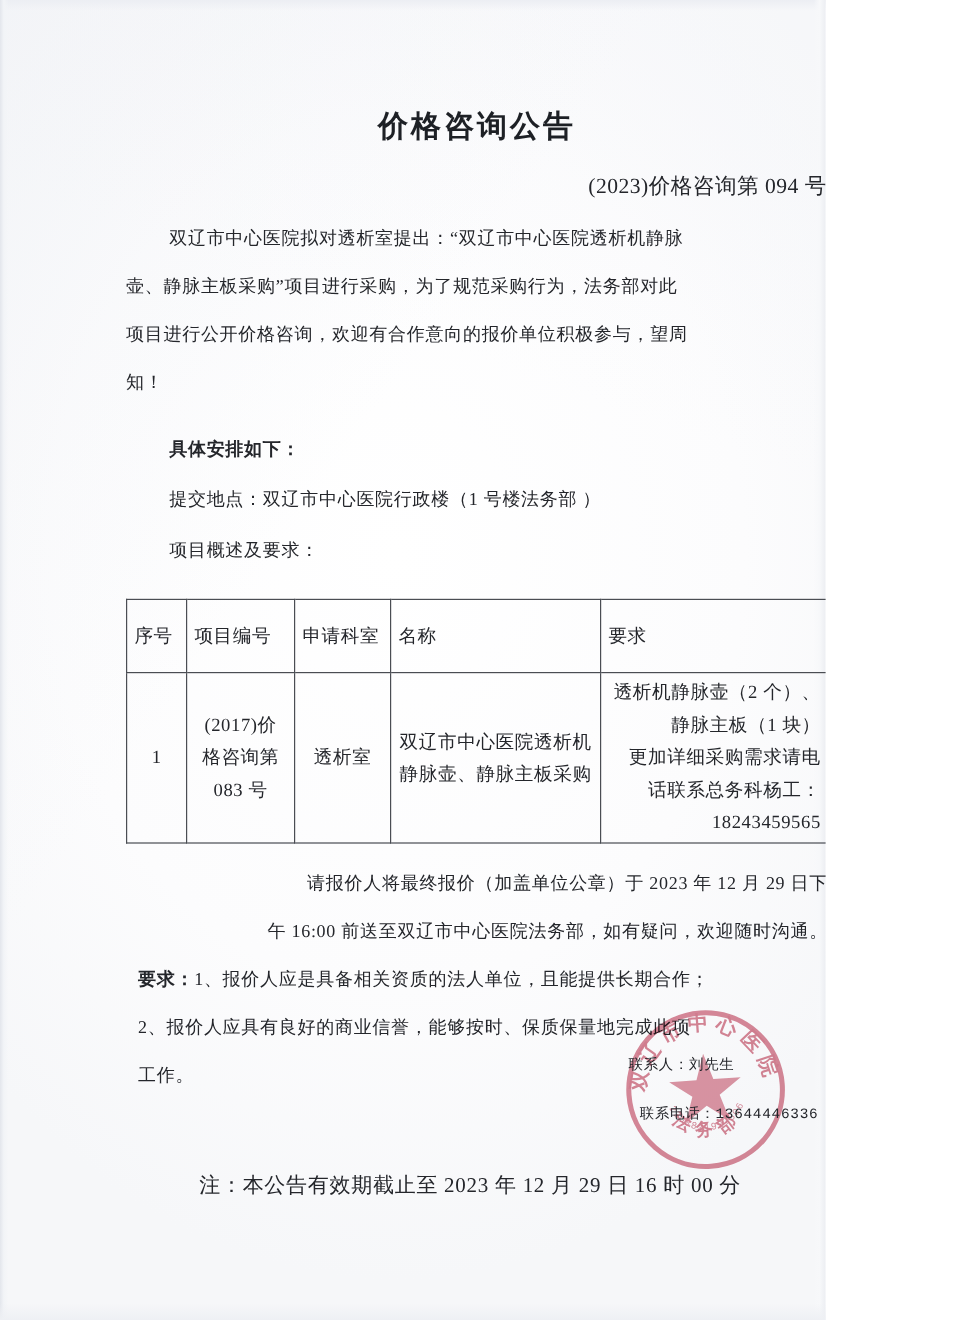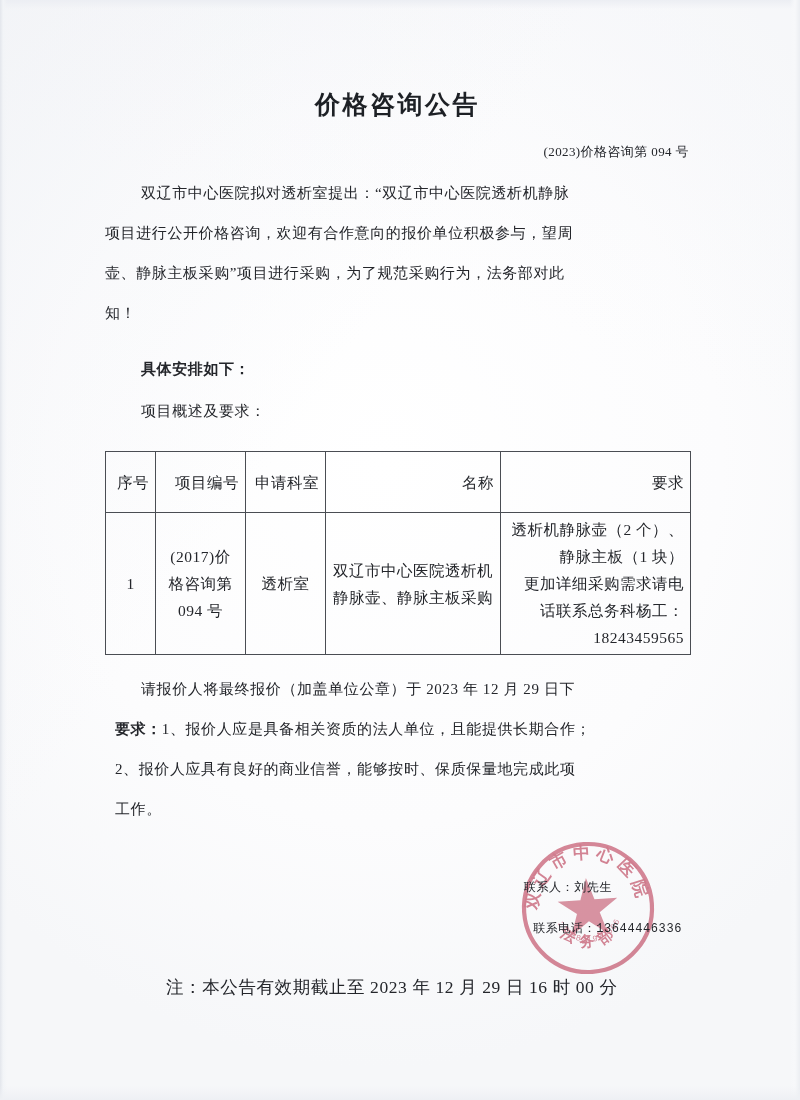--- a/index.html
+++ b/index.html
@@ -2,21 +2,21 @@
 <html><head>
 <meta charset="utf-8">
 <style>
   html, body {
     margin: 0;
     padding: 0;
     background: #ffffff;
   }
   #page {
     position: relative;
-    width: 800px;
+    width: 688px;
     height: 1100px;
     background:
       linear-gradient(125deg, rgba(240,242,246,0.55) 0%, rgba(255,255,255,0) 38%),
       linear-gradient(200deg, rgba(246,247,250,0.5) 0%, rgba(255,255,255,0) 30%),
       radial-gradient(ellipse 70% 55% at 48% 42%, #ffffff 0%, #fcfcfd 60%, #f6f7f9 100%);
     overflow: hidden;
     font-family: "Liberation Serif", "DejaVu Serif", serif;
     color: #24262b;
   }
   
@@ -48,21 +48,21 @@
     text-align: center;
     font-size: 25px;
     font-weight: bold;
     letter-spacing: 2.5px;
     margin-top: 88px;
     color: #1d2025;
   }
 
   #doc-number {
     text-align: right;
-    font-size: 13px;
+    font-size: 18px;
     margin-top: 22px;
     letter-spacing: 0.4px;
     padding-right: 1px;
   }
 
   p.body-line {
     font-size: 15px;
     line-height: 40px;
     margin: 0;
     letter-spacing: 0.6px;
@@ -87,36 +87,36 @@
     border: 1.3px solid #4a4d53;
     font-weight: normal;
     font-size: 15.5px;
     line-height: 27px;
     letter-spacing: 0.5px;
     padding: 3px 6px;
     vertical-align: middle;
   }
   thead th {
     height: 54px;
-    text-align: right;
+    text-align: left;
     font-size: 16px;
   }
   .col-no    { width: 50px; }
   .col-code  { width: 90px; }
   .col-dept  { width: 80px; }
   .col-name  { width: 175px; }
   .col-req   { width: 190px; }
 
   tbody td { height: 118px; }
   .cell-center { text-align: center; }
   .cell-req { vertical-align: middle; text-align: right; padding-left: 10px; }
   .cell-req .rl { display: block; white-space: pre; }
 
   
-  #para-deadline { margin-top: 14px; }
+  #para-deadline { margin-top: 14px; text-align: right; }
   #req-list { margin-top: 0px; margin-left: 10px; }
 
   
   #sign-block {
     position: absolute;
     left: 105px;
     top: 868px;
     width: 585px;
     font-size: 12px;
     line-height: 41px;
@@ -170,27 +170,28 @@
   <div id="scan-bottom-edge"></div>
 
   <div class="content">
 
     <div id="doc-title">价格咨询公告</div>
 
     <div id="doc-number">(2023)价格咨询第 094 号</div>
 
     <div id="para-intro">
       <p class="body-line indent2">双辽市中心医院拟对透析室提出：“双辽市中心医院透析机静脉</p>
+      <p class="body-line">壶、静脉主板采购”项目进行采购，为了规范采购行为，法务部对此</p>
       <p class="body-line">项目进行公开价格咨询，欢迎有合作意向的报价单位积极参与，望周</p>
-      <p class="body-line">壶、静脉主板采购”项目进行采购，为了规范采购行为，法务部对此</p>
       <p class="body-line">知！</p>
     </div>
 
     <p id="schedule-heading" class="body-line indent2 bold">具体安排如下：</p>
 
+    <p id="submit-place" class="body-line indent2">提交地点：双辽市中心医院行政楼（1 号楼法务部 ）</p>
 
     <p id="overview-heading" class="body-line indent2">项目概述及要求：</p>
 
     <table id="req-table">
       <colgroup>
         <col class="col-no">
           <col class="col-code">
           <col class="col-dept">
           <col class="col-name">
           <col class="col-req">
@@ -203,40 +204,41 @@
           <th>名称</th>
           <th>要求</th>
         </tr>
       </thead>
       <tbody>
         <tr>
           <td class="cell-center">1</td>
           <td class="cell-center">
             <span class="rl">(2017)价</span>
             <span class="rl">格咨询第</span>
-            <span class="rl">094 号</span>
+            <span class="rl">083 号</span>
           </td>
           <td class="cell-center">透析室</td>
           <td class="cell-center">
             <span class="rl">双辽市中心医院透析机</span>
             <span class="rl">静脉壶、静脉主板采购</span>
           </td>
           <td class="cell-req">
             <span class="rl">透析机静脉壶（2 个）、</span>
             <span class="rl">静脉主板（1 块）</span>
             <span class="rl">更加详细采购需求请电</span>
             <span class="rl">话联系总务科杨工：</span>
             <span class="rl">18243459565</span>
           </td>
         </tr>
       </tbody>
     </table>
 
     <div id="para-deadline">
       <p class="body-line indent2">请报价人将最终报价（加盖单位公章）于 2023 年 12 月 29 日下</p>
+      <p class="body-line">午 16:00 前送至双辽市中心医院法务部，如有疑问，欢迎随时沟通。</p>
     </div>
 
     <div id="req-list">
       <p class="body-line"><span class="bold">要求：</span><span>1、报价人应是具备相关资质的法人单位，且能提供长期合作；</span></p>
       <p class="body-line">2、报价人应具有良好的商业信誉，能够按时、保质保量地完成此项</p>
       <p class="body-line">工作。</p>
     </div>
 
   </div>
 

